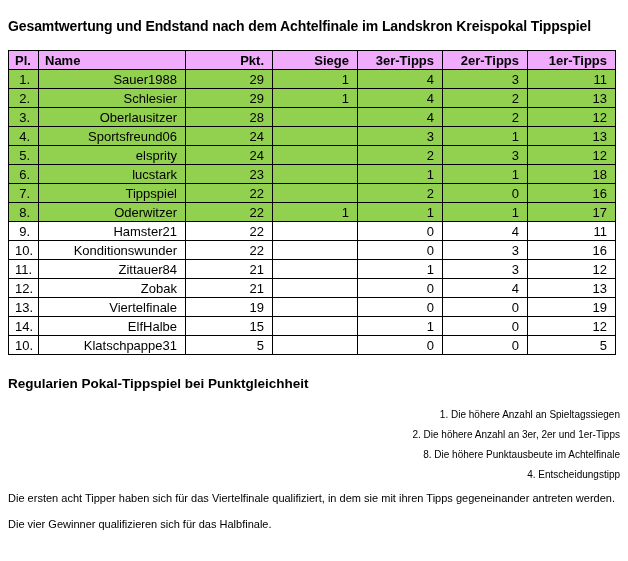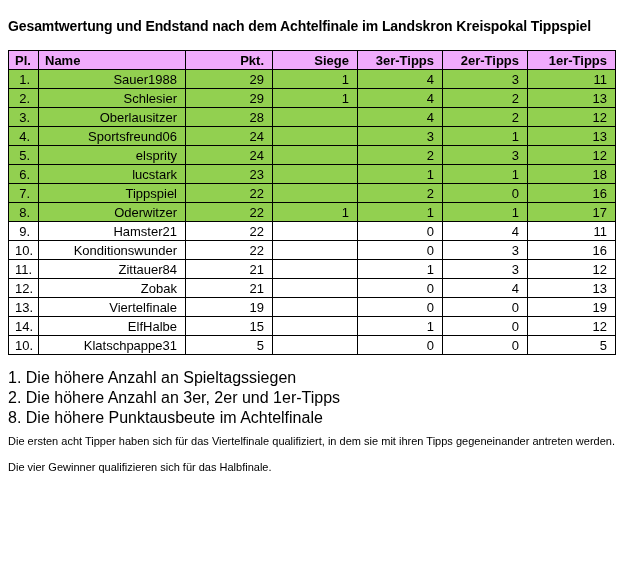--- a/index.html
+++ b/index.html
@@ -47,22 +47,23 @@
   tr.qualified td { background: var(--hl, #92D050); }
 
   .rules-heading {
     font-size: 13.5px;
     font-weight: bold;
     margin-top: 21px;
     line-height: 16px;
   }
   .rules-list { margin-top: 13px; }
   .rule-item {
-    font-size: 16px;
+    font-size: 10px;
     line-height: 20px;
+    text-align: right;
   }
   .footer-para {
     width: 607px;
     font-size: 11px;
     line-height: 26px;
     text-align: justify;
   }
 </style>
 </head>
 <body>
@@ -224,22 +225,24 @@
           <td class="name">Klatschpappe31</td>
           <td class="num">5</td>
           <td class="num"></td>
           <td class="num">0</td>
           <td class="num">0</td>
           <td class="num">5</td>
         </tr>
       </tbody>
   </table>
 
+  <div class="rules-heading">Regularien Pokal-Tippspiel bei Punktgleichheit</div>
 
   <div class="rules-list">
     <div class="rule-item">1. Die höhere Anzahl an Spieltagssiegen</div>
     <div class="rule-item">2. Die höhere Anzahl an 3er, 2er und 1er-Tipps</div>
     <div class="rule-item">8. Die höhere Punktausbeute im Achtelfinale</div>
+    <div class="rule-item">4. Entscheidungstipp</div>
   </div>
 
   <div class="footer-para">Die ersten acht Tipper haben sich für das Viertelfinale qualifiziert, in dem sie mit ihren Tipps gegeneinander antreten werden. Die vier Gewinner qualifizieren sich für das Halbfinale.</div>
 
 </div>
 
 </body></html>

